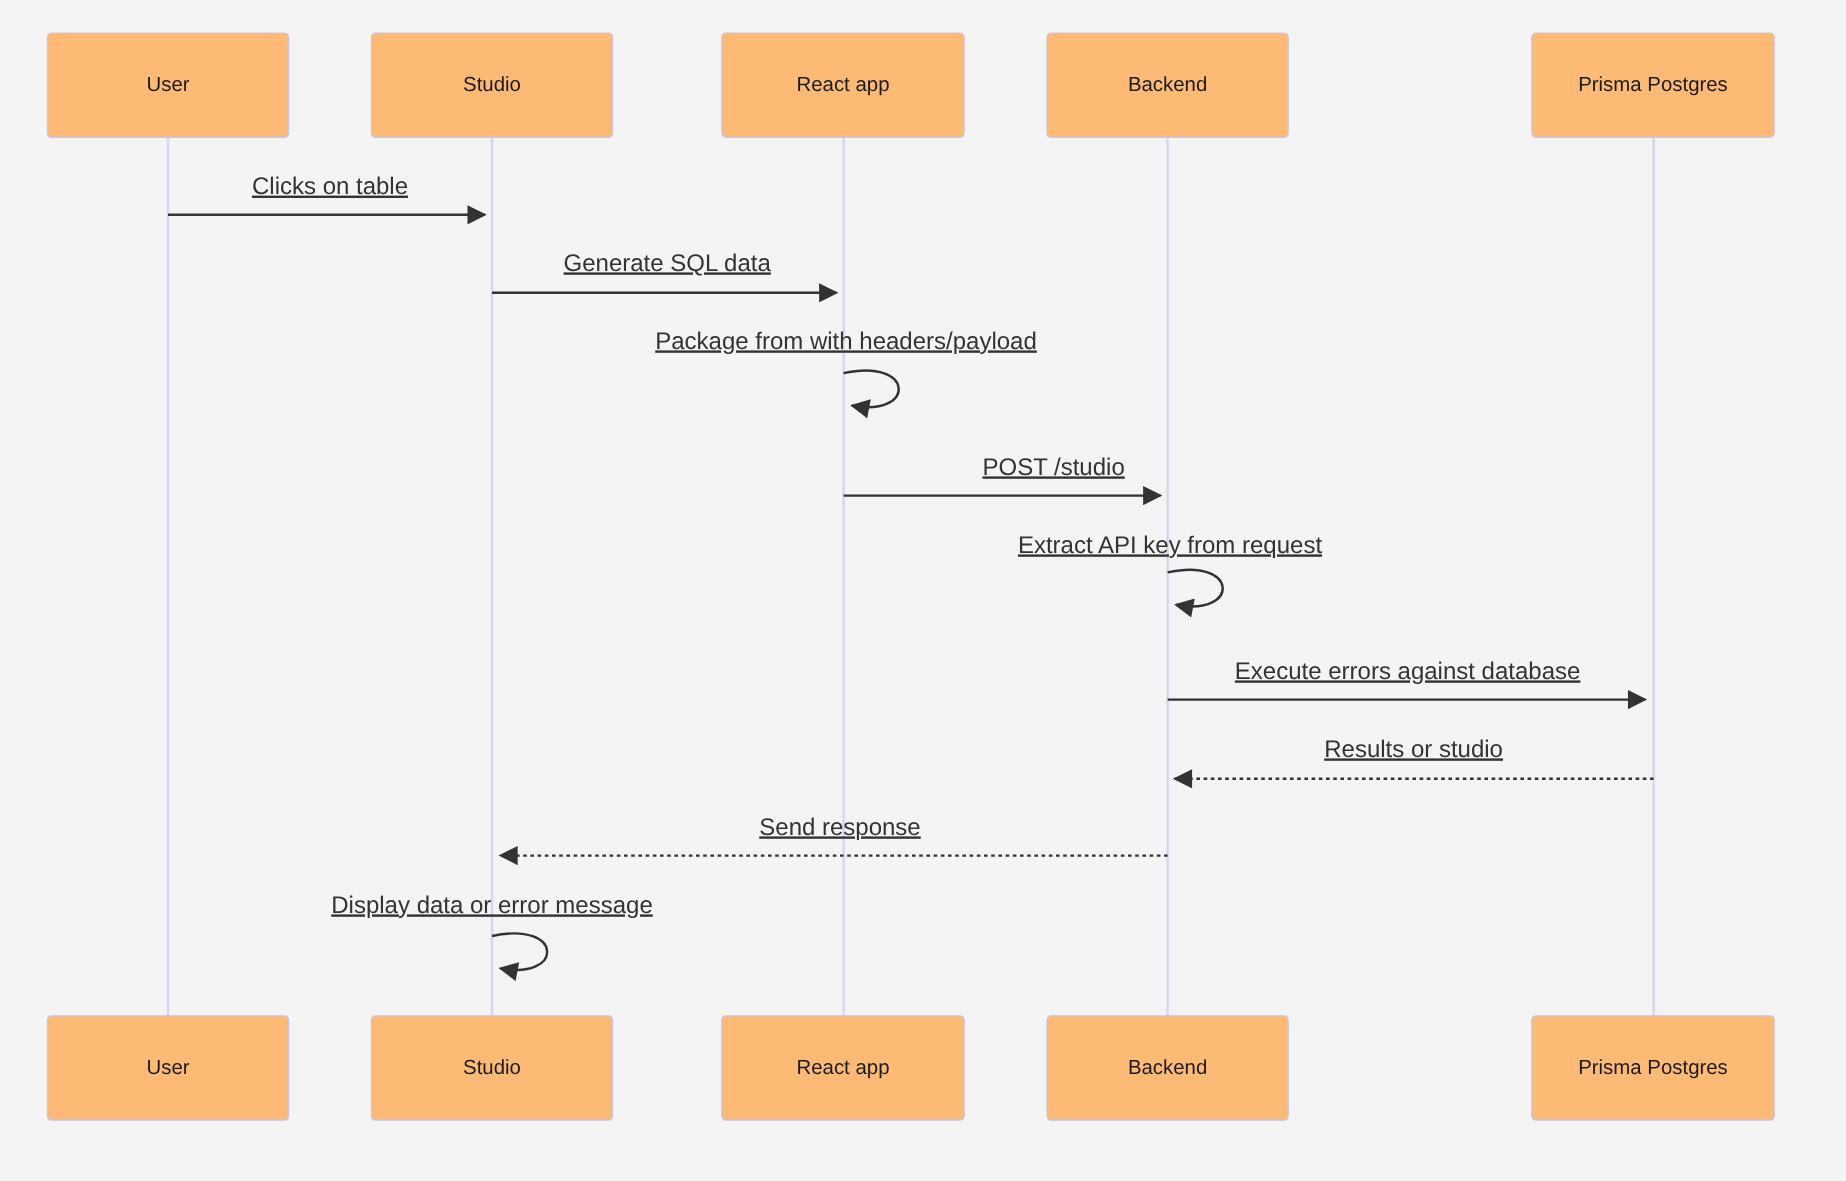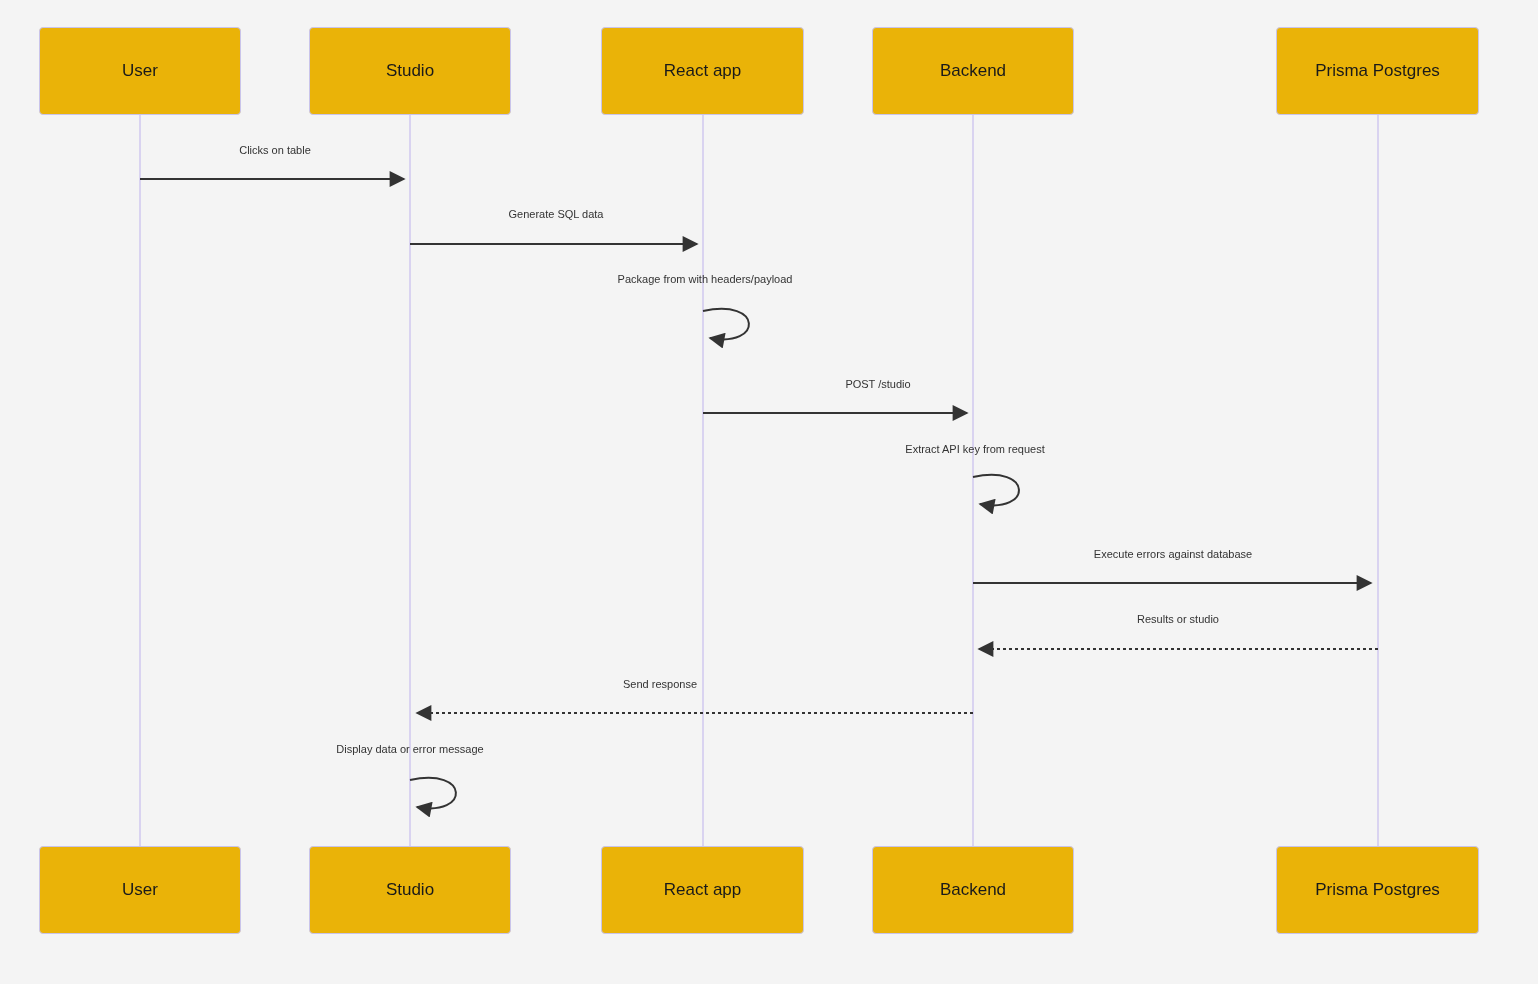--- a/index.html
+++ b/index.html
@@ -28,37 +28,38 @@
     position: absolute;
     width: 2px;
     top: 115px;
     height: 731px;
     background: #d9d3f0;
   }
   .actor-box {
     position: absolute;
     width: 202px;
     height: 88px;
-    background: #eab308;
+    background: #fdba74;
     border: 1px solid #c9c4ea;
     border-radius: 4px;
     display: flex;
     align-items: center;
     justify-content: center;
     font-size: 17px;
     color: #1a1a1a;
     box-sizing: border-box;
   }
   .msg-label {
     position: absolute;
     transform: translateX(-50%);
-    font-size: 11px;
+    font-size: 20px;
     color: #333333;
     white-space: nowrap;
     line-height: 1.2;
+    text-decoration: underline;
   }
 </style>
 </head>
 <body>
 
 <div class="diagram">
 
   <div class="lifeline" style="left:139px"></div>
   <div class="lifeline" style="left:409px"></div>
   <div class="lifeline" style="left:702px"></div>
@@ -123,16 +124,16 @@
       <span>Prisma Postgres</span>
     </div>
 
   <div class="msg-label" style="left:275px;top:144px">Clicks on table</div>
   <div class="msg-label" style="left:556px;top:208px">Generate SQL data</div>
   <div class="msg-label" style="left:705px;top:273px">Package from with headers/payload</div>
   <div class="msg-label" style="left:878px;top:378px">POST /studio</div>
   <div class="msg-label" style="left:975px;top:443px">Extract API key from request</div>
   <div class="msg-label" style="left:1173px;top:548px">Execute errors against database</div>
   <div class="msg-label" style="left:1178px;top:613px">Results or studio</div>
-  <div class="msg-label" style="left:660px;top:678px">Send response</div>
+  <div class="msg-label" style="left:700px;top:678px">Send response</div>
   <div class="msg-label" style="left:410px;top:743px">Display data or error message</div>
 
 </div>
 
 </body></html>

